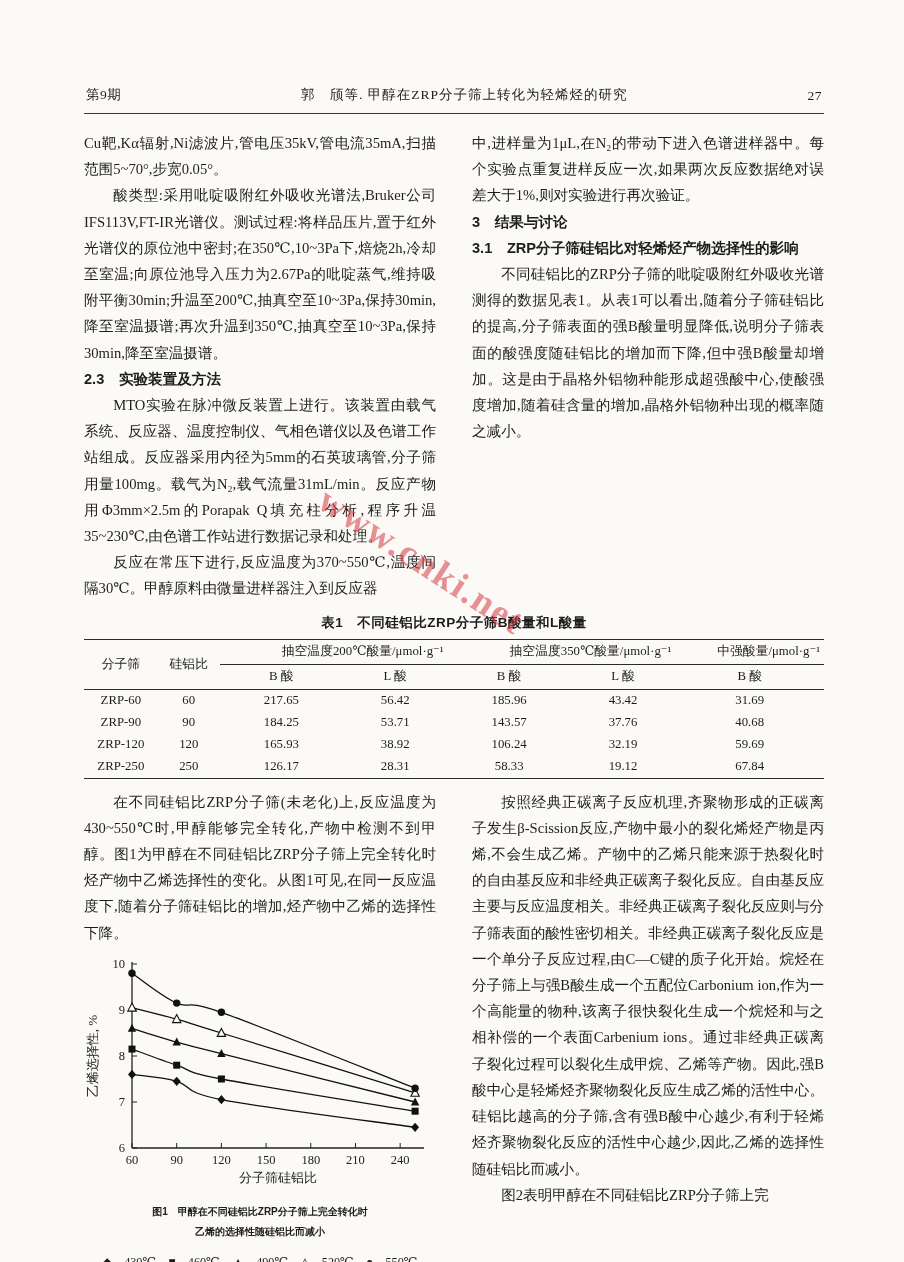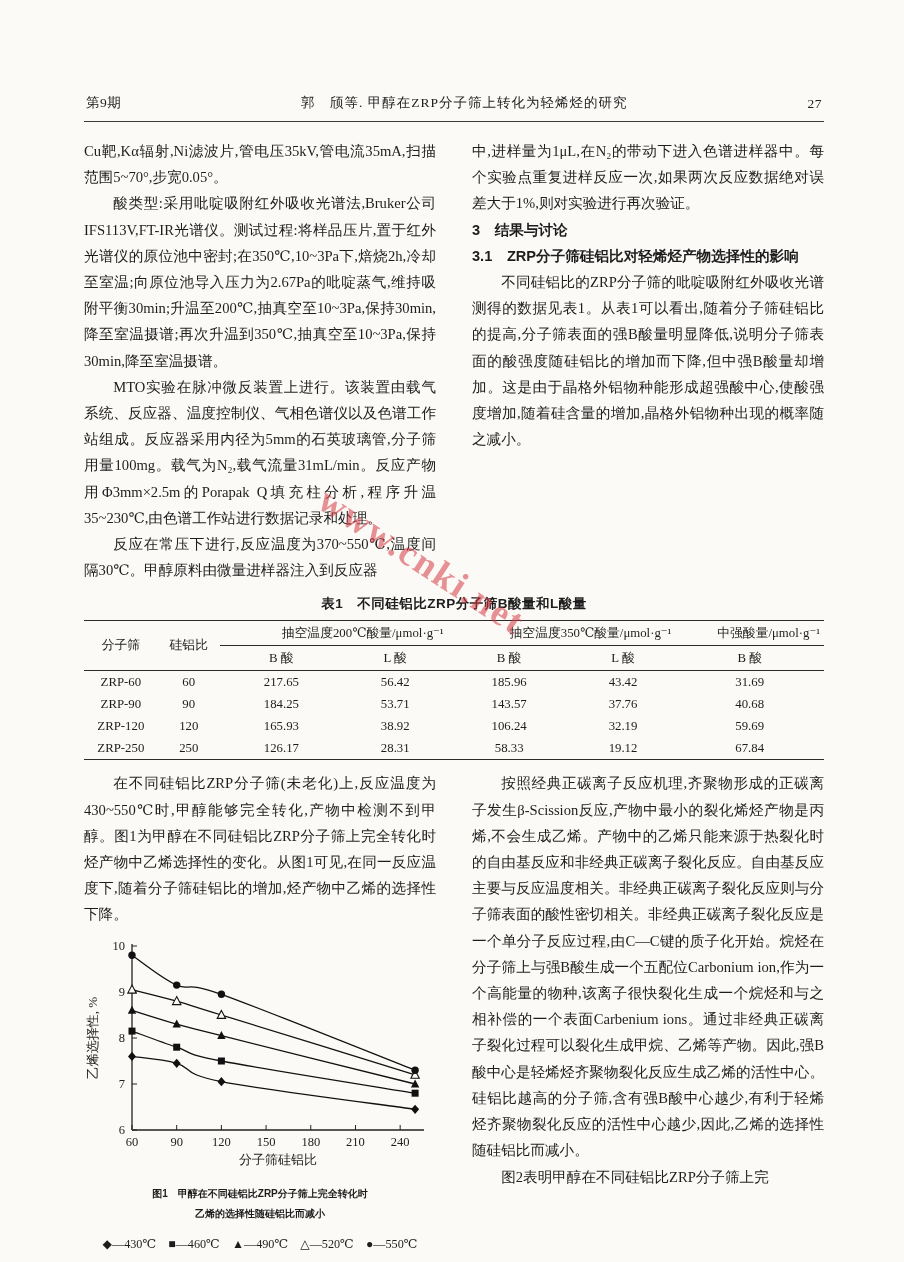--- a/index.html
+++ b/index.html
@@ -7,21 +7,20 @@
   .page {
     position:relative; width:904px; height:1262px; overflow:hidden;
     background:#fbfaf7; color:#1d1d1d;
     font-family:"Liberation Serif","DejaVu Serif",serif;
   }
   .content { position:absolute; left:84px; top:86px; width:740px; }
   .header {
     display:flex; justify-content:space-between; align-items:flex-end;
     font-size:13.5px; padding:0 2px 9px 2px; border-bottom:1.3px solid #3a3a3a;
     letter-spacing:.5px;
-    margin-top:8px;
   }
   .header .mid { letter-spacing:1px; }
   .cols { display:flex; gap:36px; margin-top:16px; }
   .col { width:357px; font-size:14.6px; line-height:26.2px; text-align:justify; text-justify:inter-character; }
   p.indent { text-indent:2em; }
   p.noindent { text-indent:0; }
   .sec {
     font-family:"Liberation Sans","DejaVu Sans",sans-serif;
     font-weight:bold; font-size:14.6px; line-height:26.2px; text-align:left;
   }
@@ -63,20 +62,21 @@
     <div class="header">
       <span>第9期</span>
       <span class="mid">郭　颀等. 甲醇在ZRP分子筛上转化为轻烯烃的研究</span>
       <span>27</span>
     </div>
 
     <div class="cols">
       <div class="col">
         <p class="noindent">Cu靶,Kα辐射,Ni滤波片,管电压35kV,管电流35mA,扫描范围5~70°,步宽0.05°。</p>
         <p class="indent">酸类型:采用吡啶吸附红外吸收光谱法,Bruker公司IFS113V,FT-IR光谱仪。测试过程:将样品压片,置于红外光谱仪的原位池中密封;在350℃,10~3Pa下,焙烧2h,冷却至室温;向原位池导入压力为2.67Pa的吡啶蒸气,维持吸附平衡30min;升温至200℃,抽真空至10~3Pa,保持30min,降至室温摄谱;再次升温到350℃,抽真空至10~3Pa,保持30min,降至室温摄谱。</p>
+        <div class="sec">2.3　实验装置及方法</div>
         <p class="indent">MTO实验在脉冲微反装置上进行。该装置由载气系统、反应器、温度控制仪、气相色谱仪以及色谱工作站组成。反应器采用内径为5mm的石英玻璃管,分子筛用量100mg。载气为N₂,载气流量31mL/min。反应产物用Φ3mm×2.5m的Porapak Q填充柱分析,程序升温35~230℃,由色谱工作站进行数据记录和处理。</p>
         <p class="indent">反应在常压下进行,反应温度为370~550℃,温度间隔30℃。甲醇原料由微量进样器注入到反应器</p>
       </div>
       <div class="col">
         <p class="noindent">中,进样量为1μL,在N₂的带动下进入色谱进样器中。每个实验点重复进样反应一次,如果两次反应数据绝对误差大于1%,则对实验进行再次验证。</p>
         <div class="sec">3　结果与讨论</div>
         <div class="sec">3.1　ZRP分子筛硅铝比对轻烯烃产物选择性的影响</div>
         <p class="indent">不同硅铝比的ZRP分子筛的吡啶吸附红外吸收光谱测得的数据见表1。从表1可以看出,随着分子筛硅铝比的提高,分子筛表面的强B酸量明显降低,说明分子筛表面的酸强度随硅铝比的增加而下降,但中强B酸量却增加。这是由于晶格外铝物种能形成超强酸中心,使酸强度增加,随着硅含量的增加,晶格外铝物种出现的概率随之减小。</p>
       </div>
     </div>

